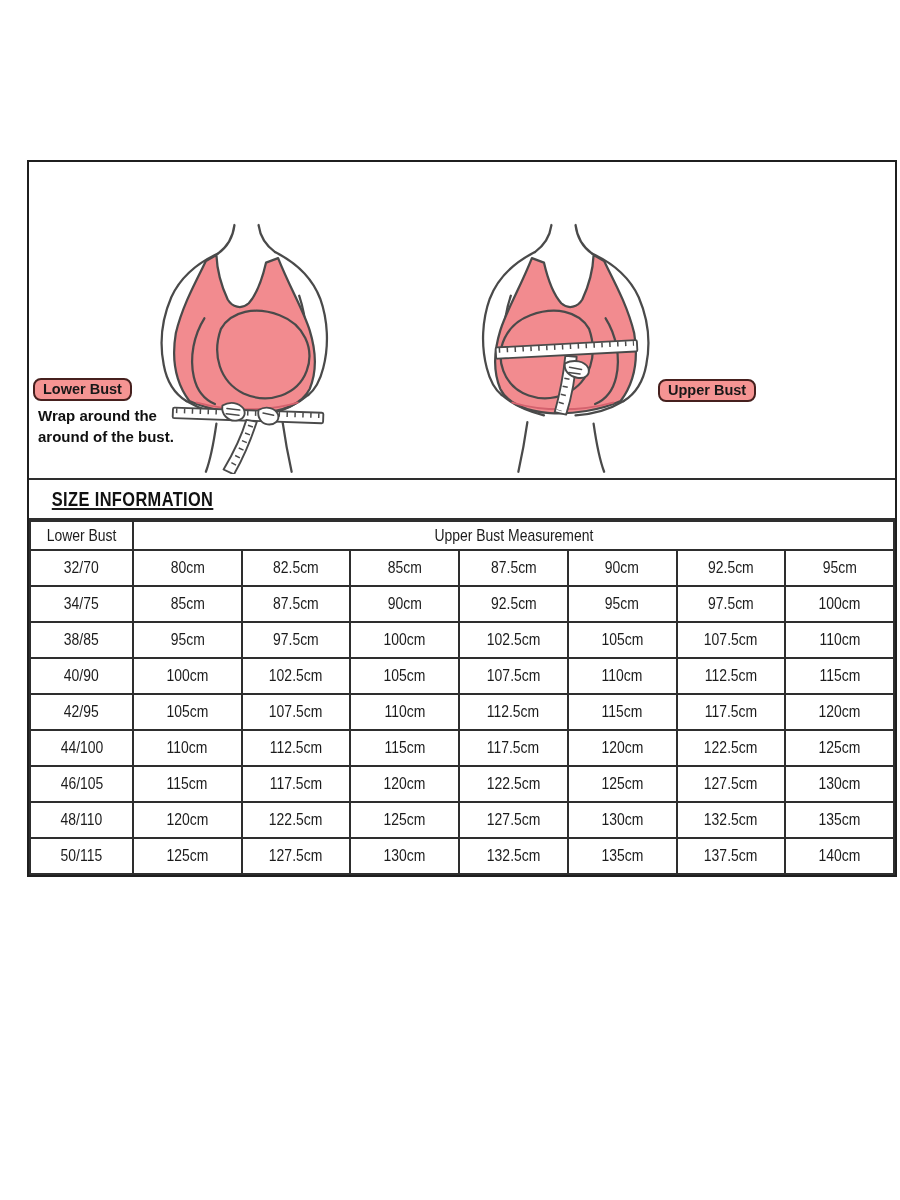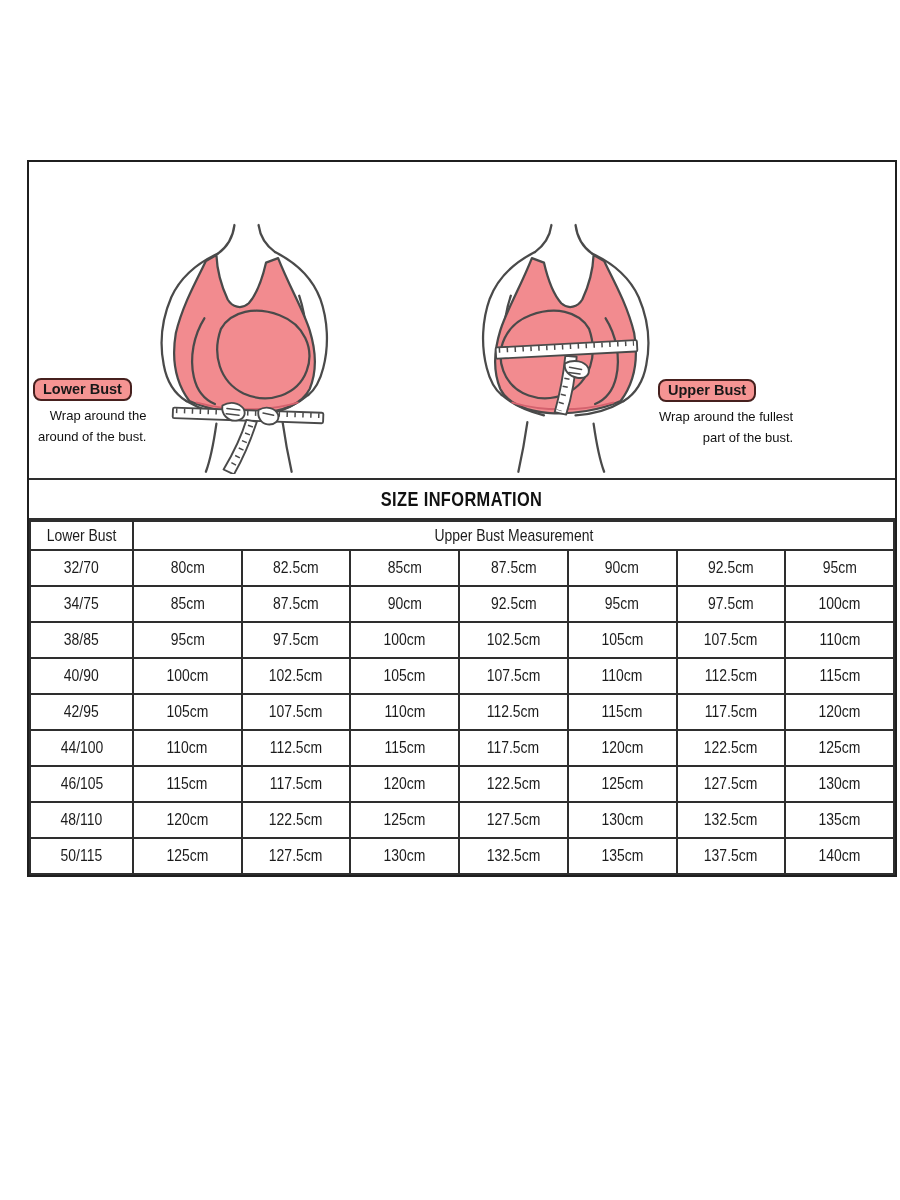--- a/index.html
+++ b/index.html
@@ -28,37 +28,37 @@
   .pill{
     position:absolute;display:inline-block;z-index:3;
     background:var(--label-fill);
     border:2px solid var(--label-border);
     border-radius:8px;padding:1px 8px 2px 8px;
     font-size:14.5px;font-weight:700;color:#181818;white-space:nowrap;
   }
   .pill-lower{left:4px;top:216px;}
   .pill-upper{left:629px;top:217px;}
   .cap{
-    position:absolute;z-index:3;font-size:13px;font-weight:400;
-    line-height:21px;color:#101010;white-space:nowrap;text-align:right;
+    position:absolute;z-index:3;font-size:15px;font-weight:700;
+    line-height:21px;color:#101010;white-space:nowrap;
   }
   .cap-lower{left:9px;top:243px;}
   .cap-upper{left:630px;top:244px;}
   
   .ln{stroke:var(--outline);stroke-width:3;fill:none;stroke-linecap:round;}
   .bra{fill:var(--accent);stroke:var(--outline);stroke-width:3;stroke-linejoin:round;}
   .shade{stroke:#D4626E;stroke-width:2.5;fill:none;stroke-linecap:round;}
   .tape{fill:#ffffff;stroke:var(--outline);stroke-width:2.5;stroke-linejoin:round;}
   .ticks{stroke:var(--outline);fill:none;}
   .hand{fill:#ffffff;stroke:var(--outline);stroke-width:2.5;stroke-linejoin:round;}
   .fing{stroke:var(--outline);stroke-width:2;fill:none;stroke-linecap:round;}
   
   .title-band{
     height:42px;border-top:2px solid var(--table-line);border-bottom:2px solid var(--table-line);
-    display:flex;align-items:center;justify-content:center;background:#fff;
+    display:flex;align-items:center;background:#fff;text-decoration:underline;
   }
   .tx{
     display:inline-block;transform:scaleX(.78);transform-origin:center;
     font-size:21px;font-weight:700;letter-spacing:.5px;white-space:nowrap;color:#111;
   }
   
   table.size-table{
     width:100%;border-collapse:collapse;table-layout:fixed;background:#fff;
   }
   table.size-table td{
@@ -136,24 +136,20 @@
       </g>
     </svg>
 
     <div class="pill pill-lower">Lower Bust</div>
     <div class="cap cap-lower">
       <div>Wrap around the</div>
       <div>around of the bust.</div>
     </div>
 
     <div class="pill pill-upper">Upper Bust</div>
-    <div class="cap cap-upper">
-      <div>Wrap around the fullest</div>
-      <div>part of the bust.</div>
-    </div>
   </div>
 
   <div class="title-band">
     <span class="tx">SIZE INFORMATION</span>
   </div>
 
   <table class="size-table">
     <colgroup>
       <col style="width:103px">
       <col>

